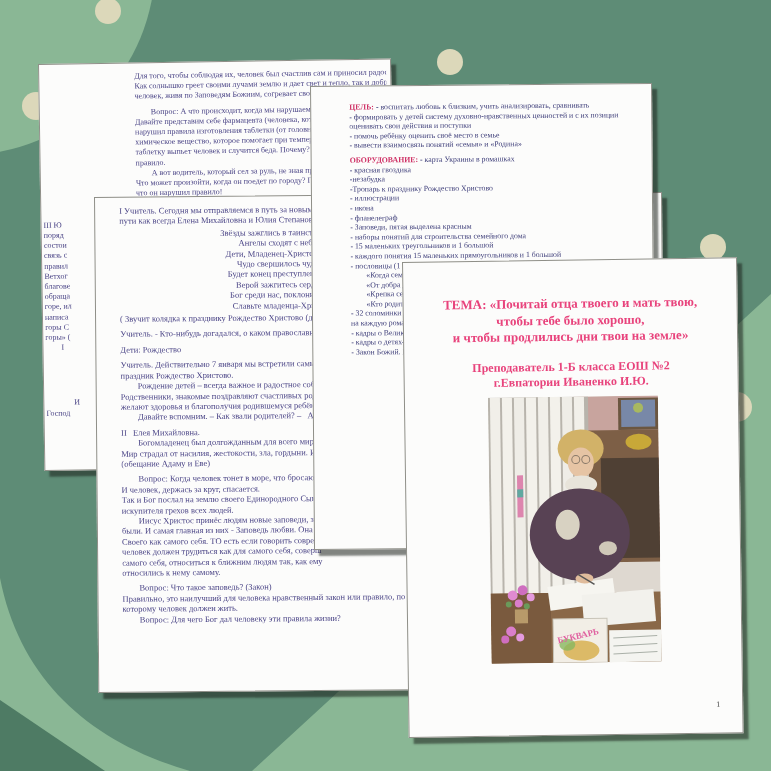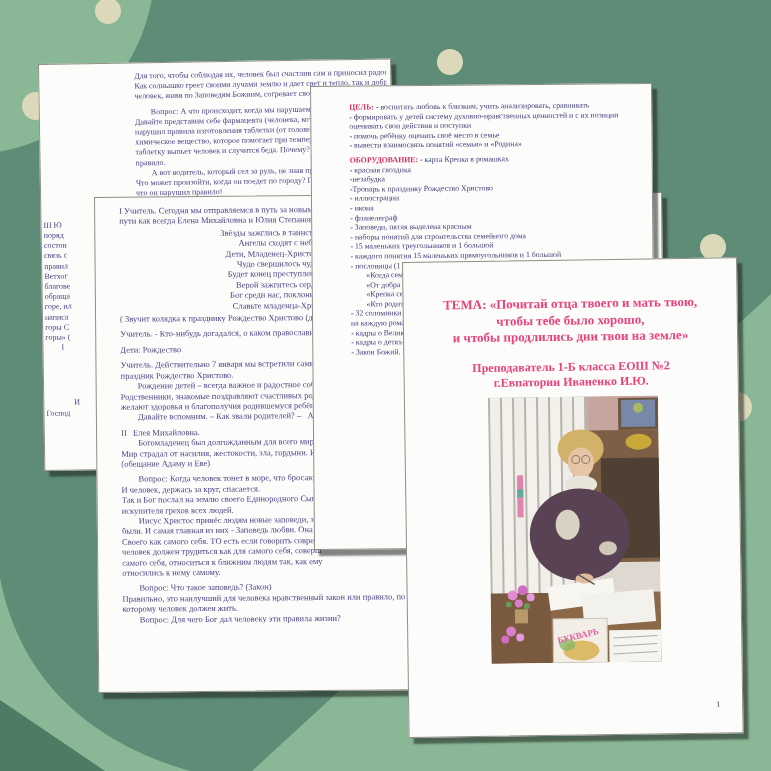--- a/index.html
+++ b/index.html
@@ -160,21 +160,21 @@
 
   <div id="pageC" class="page">
     <div class="inner">
       <div><span class="c-head">ЦЕЛЬ:</span><span> - воспитать любовь к близким, учить анализировать, сравнивать</span></div>
       <div class="lines">
           <div>- формировать у детей систему духовно-нравственных ценностей и с их позиции</div>
           <div>оценивать свои действия и поступки</div>
           <div>- помочь ребёнку оценить своё место в семье</div>
           <div>- вывести взаимосвязь понятий «семья» и «Родина»</div>
         </div>
-      <div id="equipHead"><span class="c-head">ОБОРУДОВАНИЕ:</span><span> - карта Крепка в ромашках</span></div>
+      <div id="equipHead"><span class="c-head">ОБОРУДОВАНИЕ:</span><span> - карта Украины в ромашках</span></div>
       <div class="lines">
           <div>- красная гвоздика</div>
           <div>-незабудка</div>
           <div>-Тропарь к празднику Рождество Христово</div>
           <div>- иллюстрации</div>
           <div>- икона</div>
           <div>- фланелеграф</div>
           <div>- Заповеди, пятая выделена красным</div>
           <div>- наборы понятий для строительства семейного дома</div>
           <div>- 15 маленьких треугольников и 1 большой</div>

